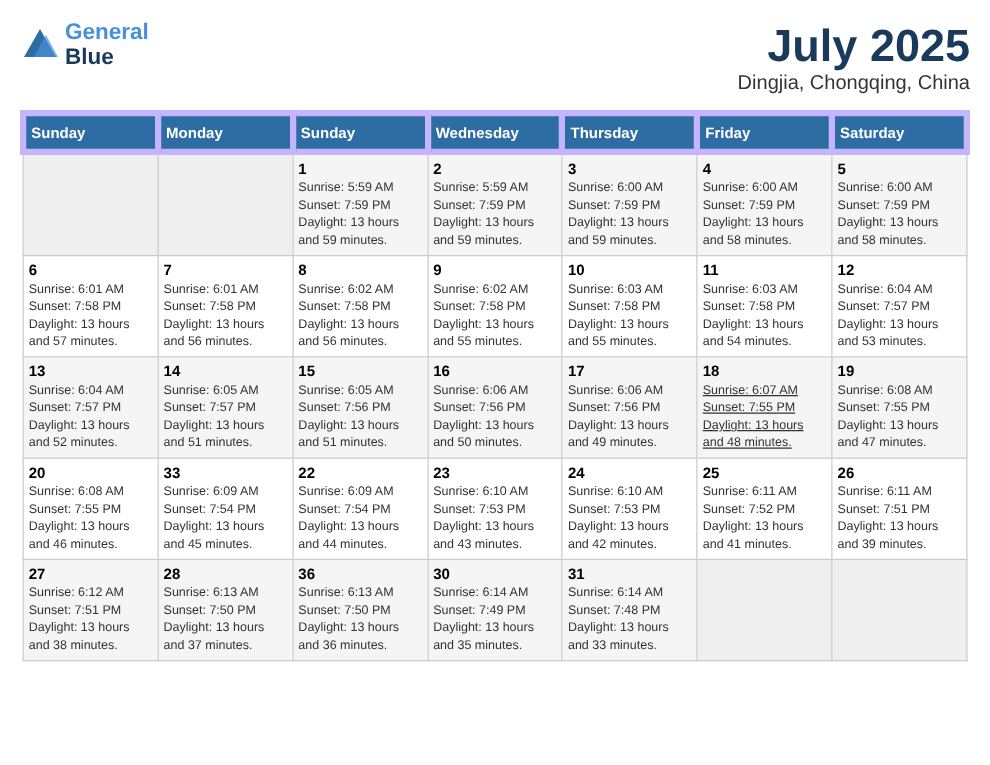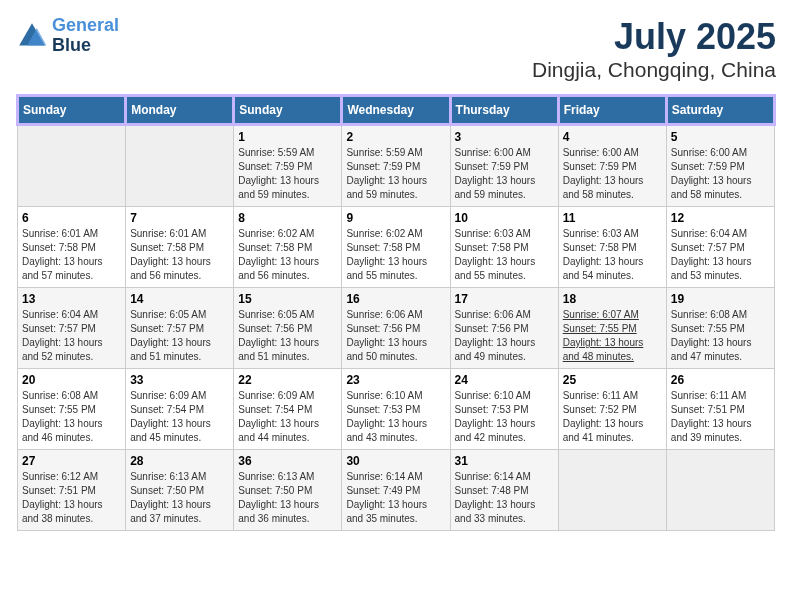--- a/index.html
+++ b/index.html
@@ -36,36 +36,36 @@
     }
     .title-area {
       text-align: right;
     }
     .month-title {
       font-size: 36px;
       font-weight: bold;
       color: #1a3a5c;
     }
     .location-title {
-      font-size: 21px;
+      font-size: 16px;
       color: #333;
     }
     .calendar {
       width: 100%;
       border-collapse: collapse;
       font-size: 10.5px;
     }
     .calendar th {
       background-color: #2e6da4;
       color: #fff;
       padding: 6px 4px;
       text-align: left;
       font-size: 12px;
       font-weight: bold;
-      border: 3px solid #c4b5fd;
+      border: 5px solid #c4b5fd;
     }
     .calendar td {
       border: 1px solid #ccc;
       vertical-align: top;
       padding: 4px;
       width: calc(100% / 7);
       min-height: 80px;
       background: #fff;
     }
     .calendar td.empty {

